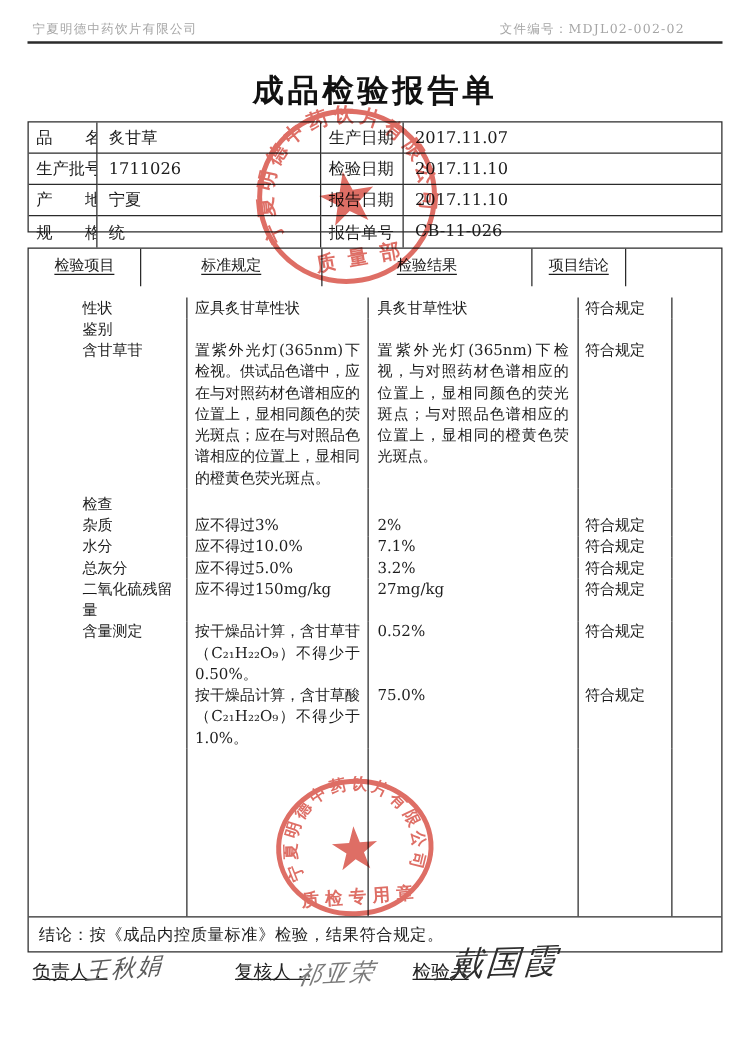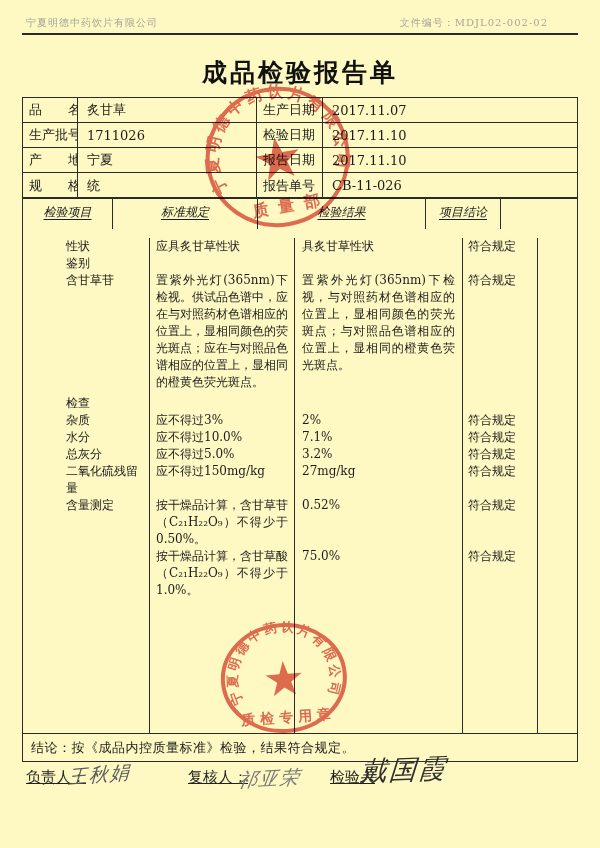--- a/index.html
+++ b/index.html
@@ -1,38 +1,38 @@
 <!DOCTYPE html>
 <html><head>
 <meta charset="utf-8">
 <style>
   * { margin:0; padding:0; box-sizing:border-box; }
   html,body { background:#e8e8e8; }
   #page {
-    position:relative; width:600px; height:848px; background:#fef9c3;
+    position:relative; width:600px; height:848px; background:#ffffff;
     font-family:"DejaVu Serif","Liberation Serif",serif; color:#1c1c1c;
     overflow:hidden; margin:0 auto;
   }
   
   .run-head {
     position:absolute; top:16px; font-size:10px; color:#8f8f8f;
     letter-spacing:1px; opacity:.8; white-space:nowrap;
   }
   #head-left { left:26px; }
   #head-right { right:52px; }
   #head-rule { position:absolute; top:33px; left:22px; width:556px; height:2px; background:#2b2b2b; }
 
   #doc-title {
     position:absolute; top:56px; left:0; width:100%; text-align:center;
     font-size:25px; font-weight:bold; letter-spacing:3px; color:#111;
   }
 
   
   #info-table {
-    position:absolute; top:97px; left:22px; width:556px; height:101px;
+    position:absolute; top:97px; left:22px; width:556px; height:89px;
     display:grid; grid-template-columns:55px 179px 66px 1fr; grid-auto-rows:25px;
     border:1.5px solid #2b2b2b; font-size:13px;
   }
   .info-cell { border-right:1px solid #2b2b2b; border-bottom:1px solid #2b2b2b;
     display:flex; align-items:center; padding-left:6px; white-space:nowrap; overflow:hidden; }
   .info-cell.val { padding-left:9px; }
   #info-table > .info-cell:nth-child(4n) { border-right:none; }
   #info-table > .info-cell:nth-last-child(-n+4) { border-bottom:none; }
 
   
@@ -42,21 +42,21 @@
   }
   .t-row { display:flex; align-items:stretch; }
   .cell { border-right:1px solid #2b2b2b; }
   .c1 { width:90px; padding-left:6px; }
   .c2 { width:145px; padding:0 6px; text-align:justify; }
   .c3 { width:168px; padding:0 7px; text-align:justify; }
   .c4 { width:75px; padding-left:5px; }
   .c5 { flex:1; border-right:none; }
   #insp-header { height:30px; }
   #insp-header .cell { display:flex; justify-content:center; align-items:flex-start; padding:5px 0 0 0; }
-  #insp-header .hd { text-decoration:underline; text-underline-offset:3px;font-style:italic; }
+  #insp-header .hd { text-decoration:underline; text-underline-offset:3px; }
   #insp-body { flex:1; display:flex; flex-direction:column;margin-left:37px; }
   .body-row { line-height:17px; }
   .body-row.first { padding-top:9px; }
   .body-row.gap-top .cell { padding-top:4px; }
   #insp-filler { flex:1; }
   #concl-row { height:28px; border-top:1px solid #2b2b2b; display:flex; align-items:center;
     padding-left:8px; font-size:13px; letter-spacing:.5px; }
 
   
   .stamp { position:absolute; mix-blend-mode:multiply; opacity:.85; pointer-events:none; z-index:6; }

